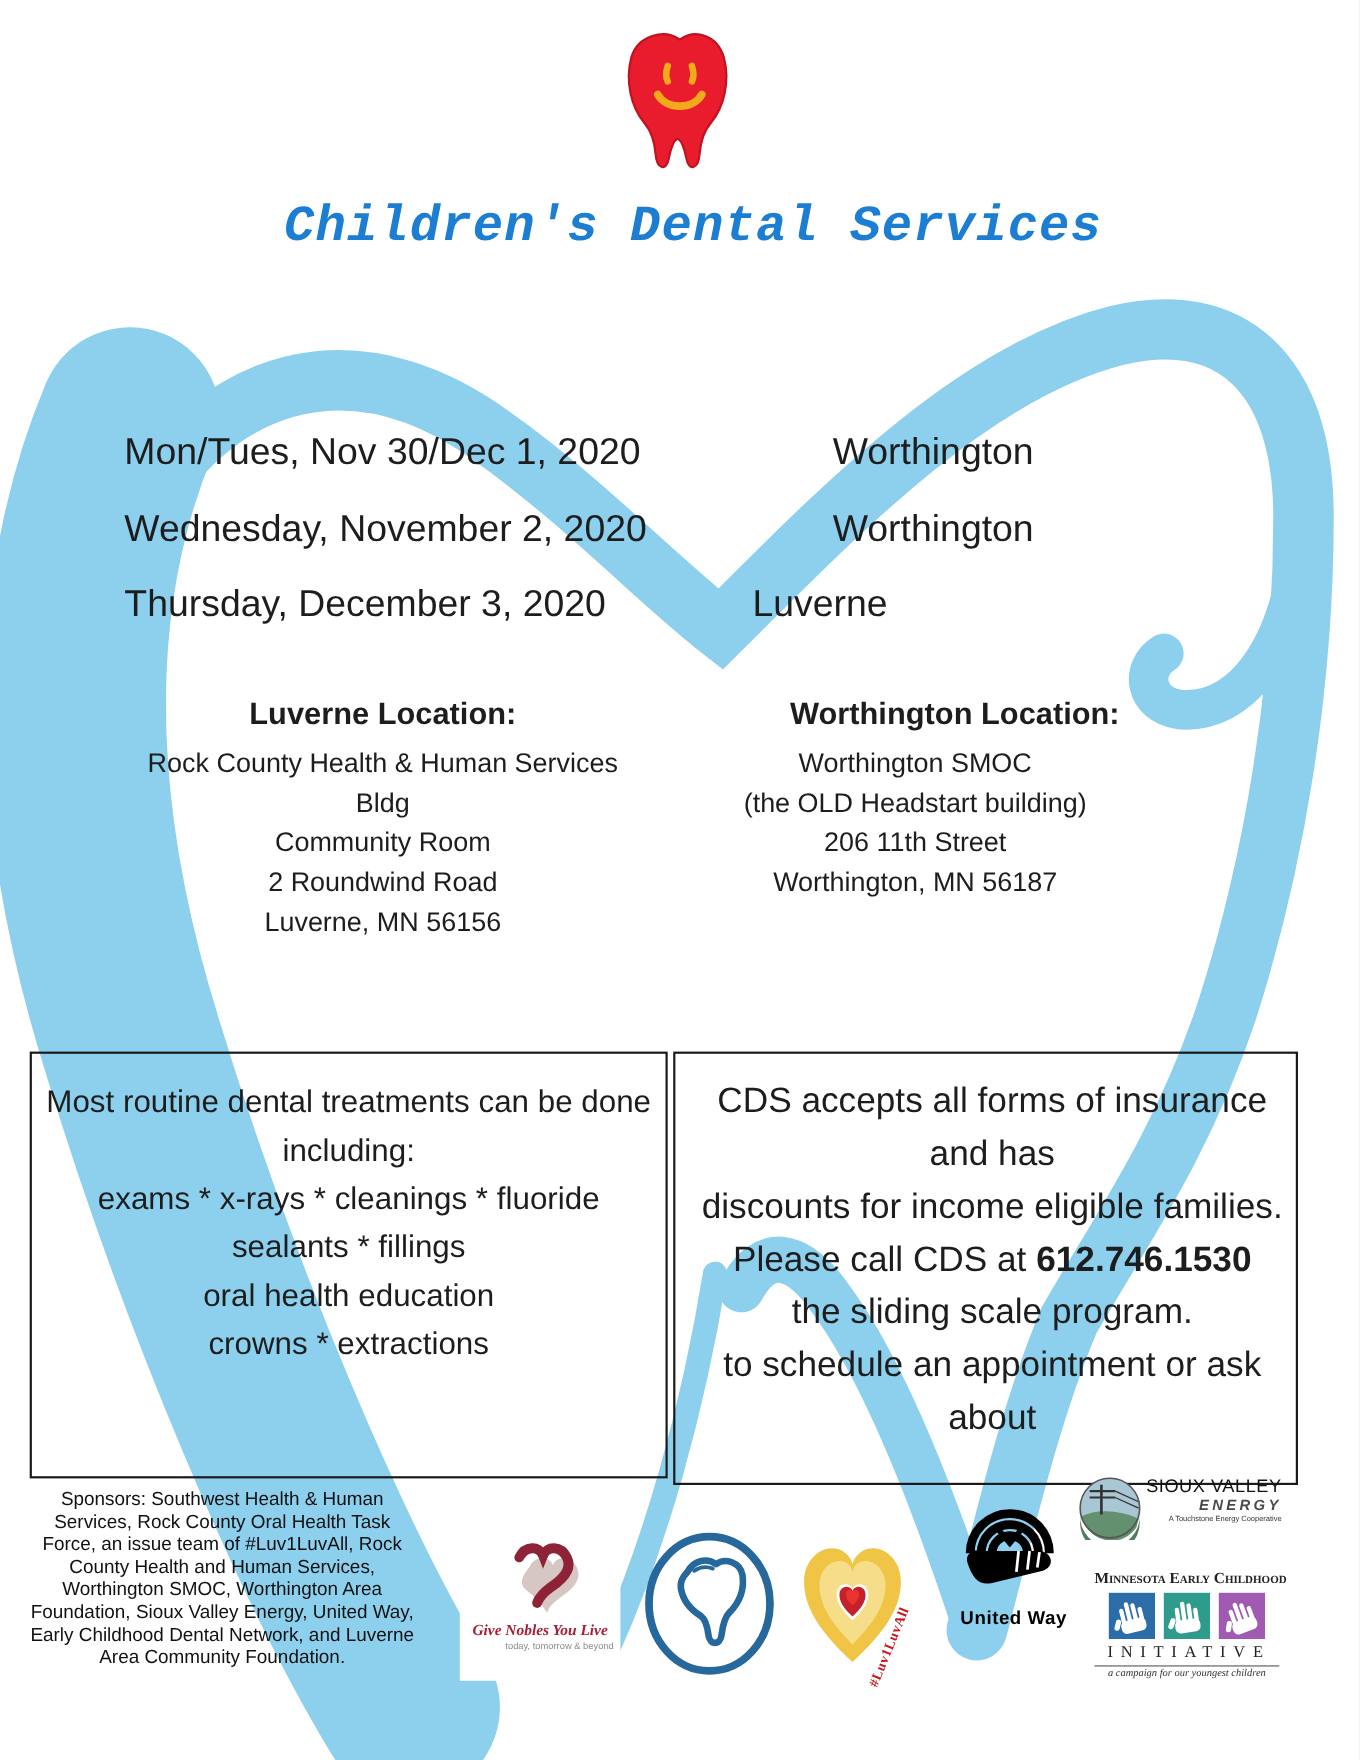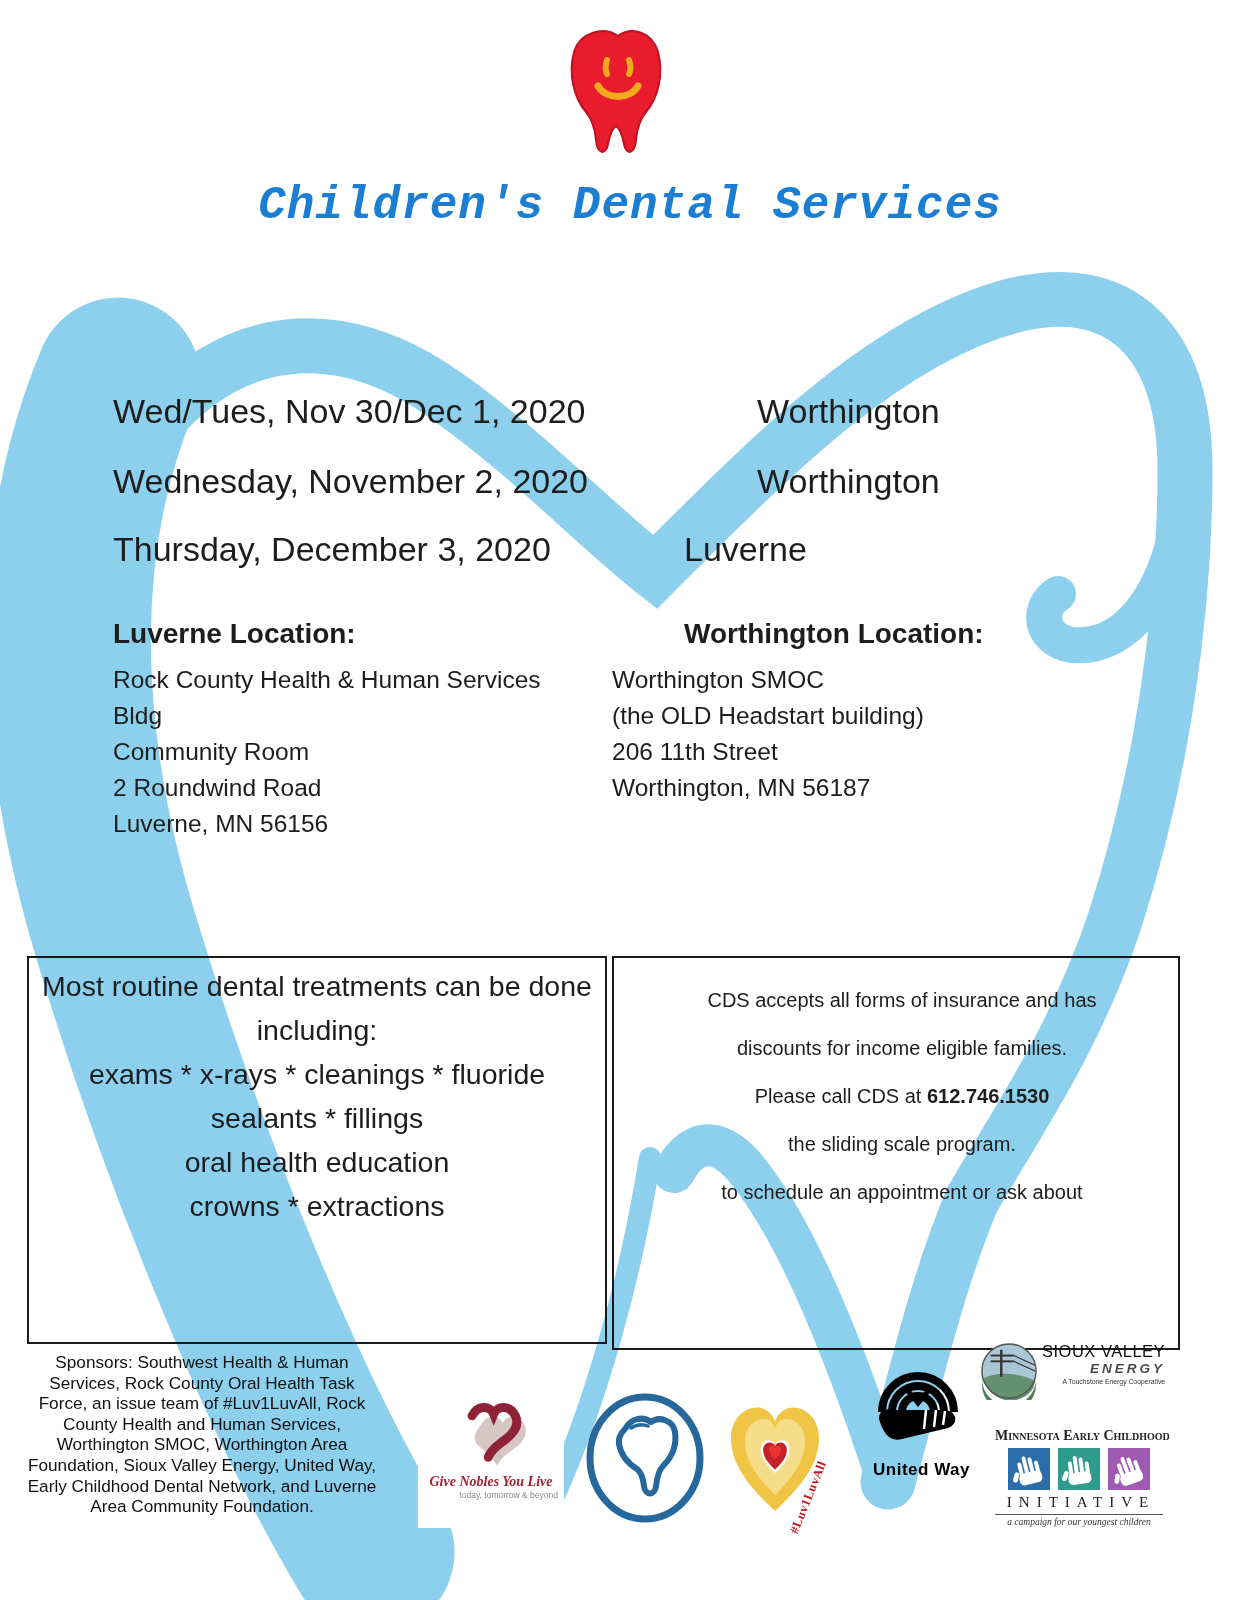--- a/index.html
+++ b/index.html
@@ -23,33 +23,33 @@
   .intro p { margin:0 0 6px 0; font-size:26px; line-height:33px; color:#222; }
 
   .sched-row { position:absolute; left:0; width:100%; font-size:34px; }
   .sched-row .date { position:absolute; left:113px; white-space:nowrap; }
   .sched-row .city { position:absolute; left:757px; white-space:nowrap; }
   .sched-row.r0 { top:392px; }
   .sched-row.r1 { top:462px; }
   .sched-row.r2 { top:530px; }
   .sched-row.r2 .city { left:684px; }
 
-  .loc { position:absolute; top:618px; }
+  .loc { position:absolute; top:633px;text-align:center; }
   .loc-left  { left:113px; width:470px; }
   .loc-right { left:612px; width:440px; }
   .loc-head { font-size:28px; font-weight:bold; margin:0 0 12px 0; }
   .loc-right .loc-head { padding-left:72px; }
   .loc-line { font-size:24.5px; line-height:36px; margin:0; }
 
   .box { position:absolute; border:2.5px solid #1a1a1a; background:transparent; text-align:center; }
   .box-left  { left:27px;  top:956px; width:576px; height:384px; }
   .box-right { left:612px; top:956px; width:564px; height:390px; }
   .box-left .bline  { font-size:28.5px; line-height:44px; }
-  .box-left .bwrap  { padding-top:6px; }
-  .box-right .bline { font-size:20px; line-height:48px;margin-left:12px; }
+  .box-left .bwrap  { padding-top:22px; }
+  .box-right .bline { font-size:32px; line-height:48px;margin-left:12px; }
   .box-right .bwrap { padding-top:18px; }
   .phone { font-weight:bold; }
 
   .sponsors {
     position:absolute; left:24px; top:1352px; width:356px;
     font-size:17.2px; line-height:20.6px; text-align:center; color:#111; margin:0;
   }
 
   .logo { position:absolute; }
   .logo-gwyl { left:418px; top:1396px; width:146px; height:132px; background:#fff; text-align:center; }
@@ -116,21 +116,21 @@
         <path d="M39,36 C37,42 37,46 39,50" stroke-width="6"></path>
         <path d="M61,36 C63,42 63,46 61,50" stroke-width="6"></path>
         <path d="M30,62 C38,76 62,76 70,62" stroke-width="7"></path>
       </g>
     </svg>
 
     <h1 class="title">Children's Dental Services</h1>
 
 
     <div class="sched-row r0">
-      <span class="date">Wed/Tues, Nov 30/Dec 1, 2020</span>
+      <span class="date">Mon/Tues, Nov 30/Dec 1, 2020</span>
       <span class="city">Worthington</span>
     </div>
     <div class="sched-row r1">
       <span class="date">Wednesday, November 2, 2020</span>
       <span class="city">Worthington</span>
     </div>
     <div class="sched-row r2">
       <span class="date">Thursday, December 3, 2020</span>
       <span class="city">Luverne</span>
     </div>

